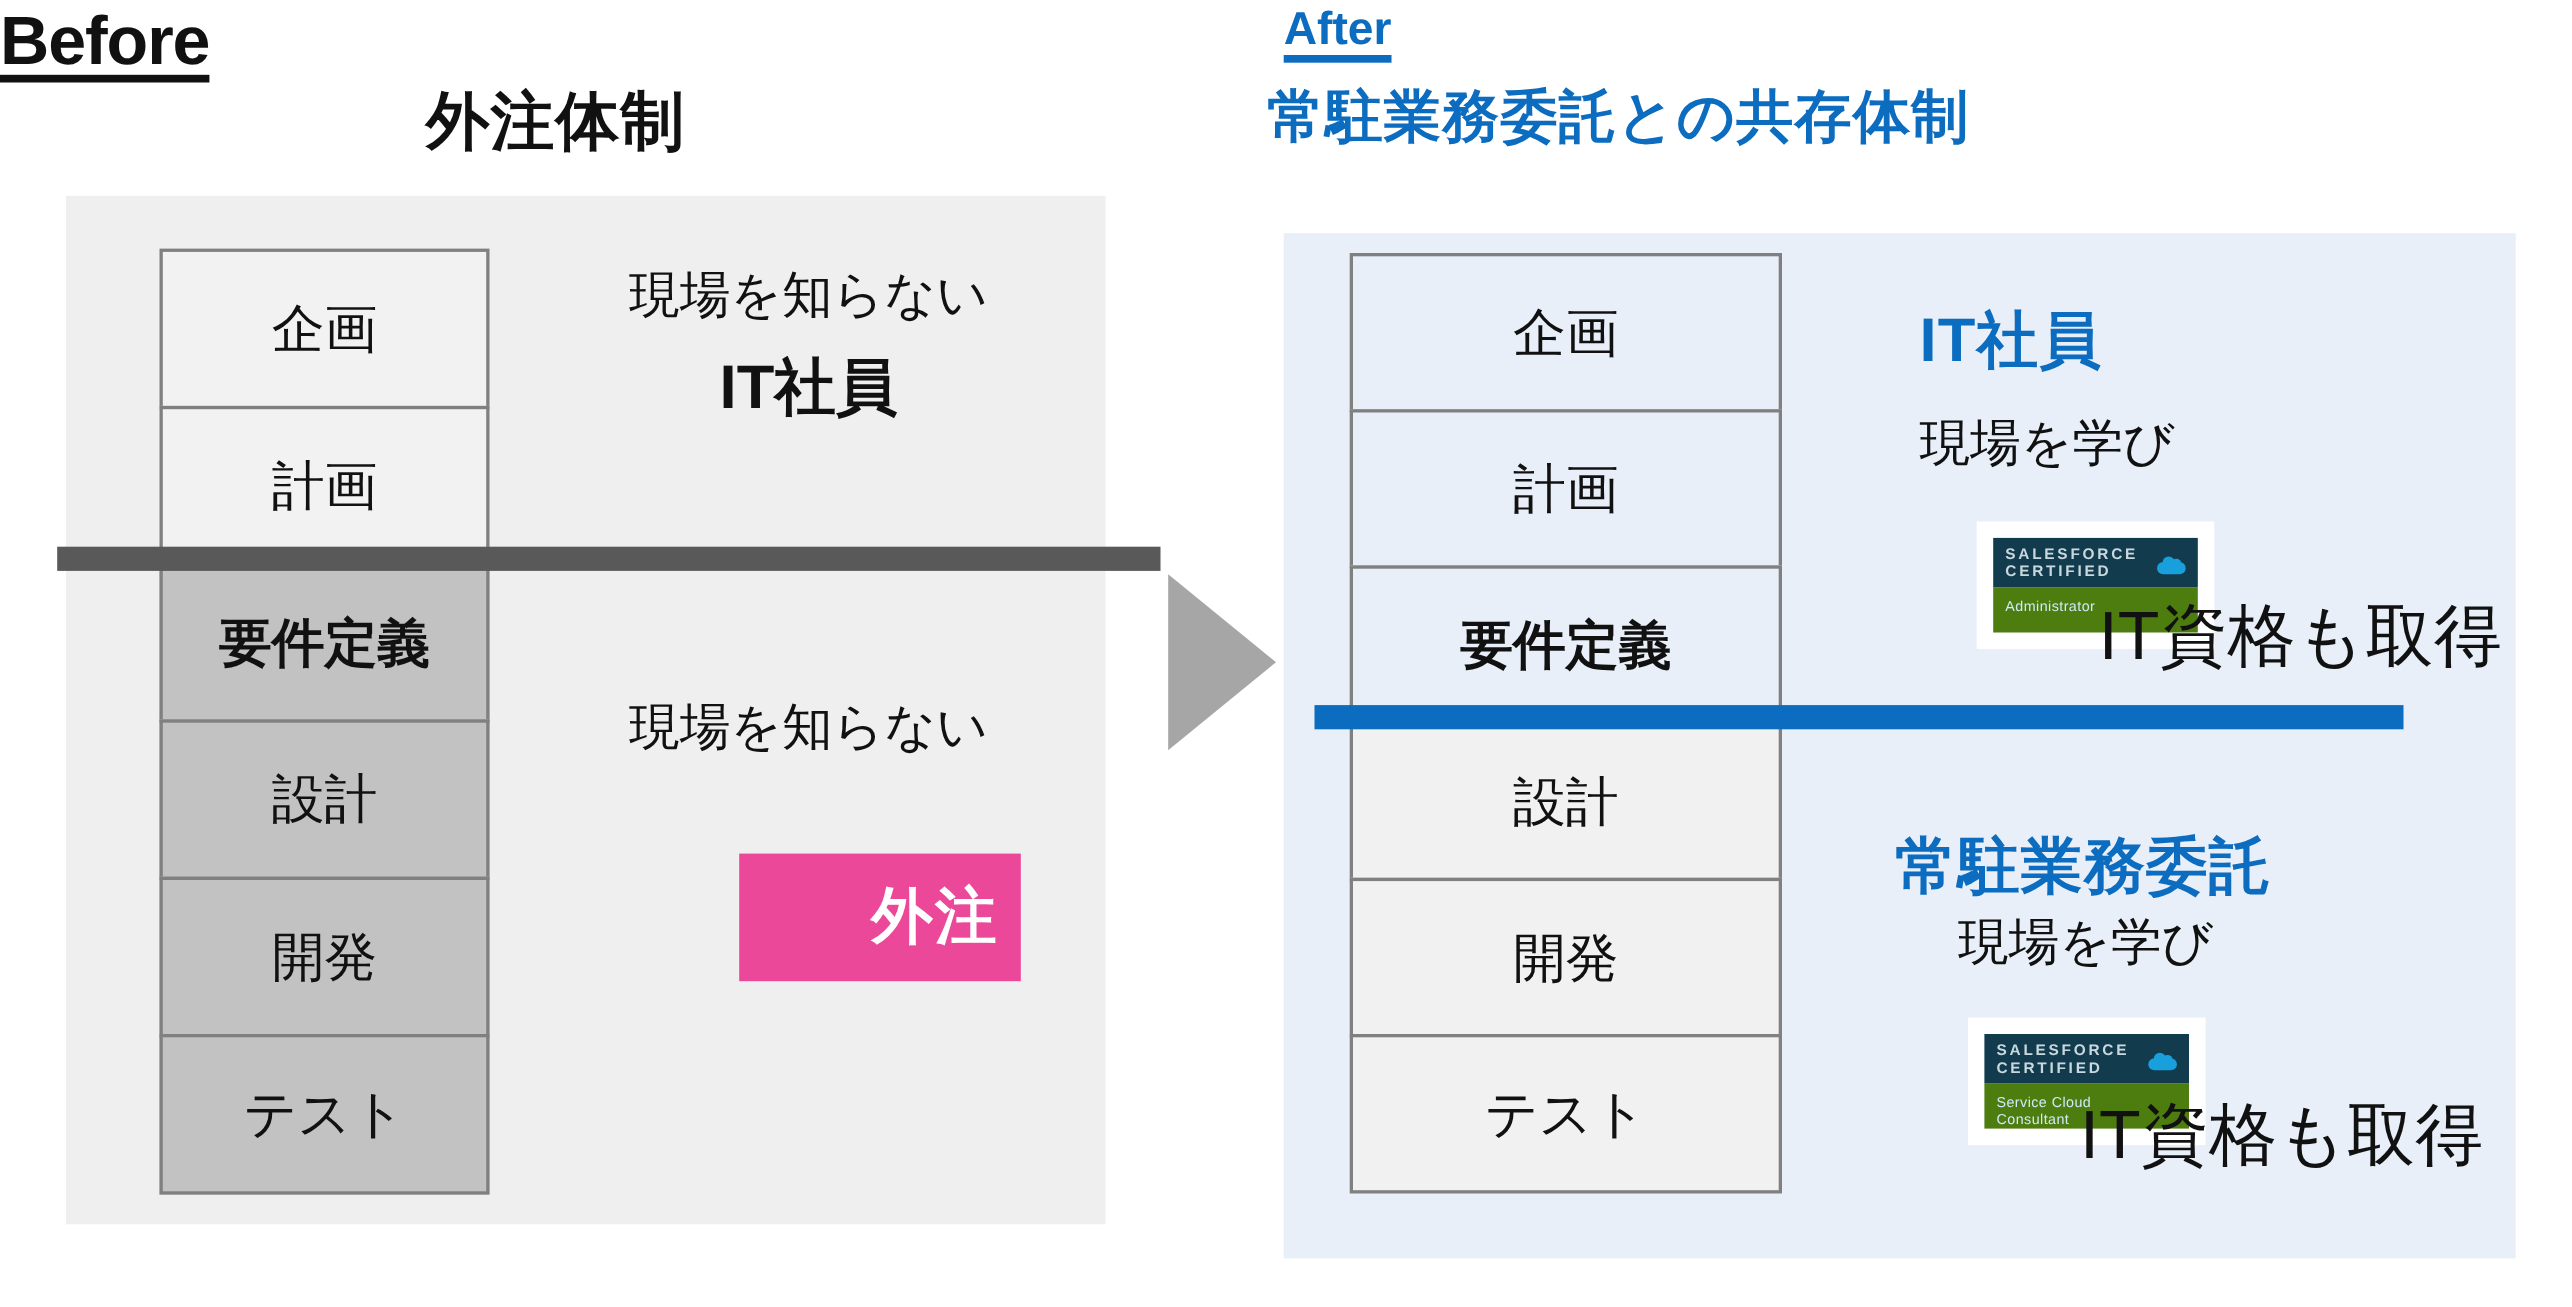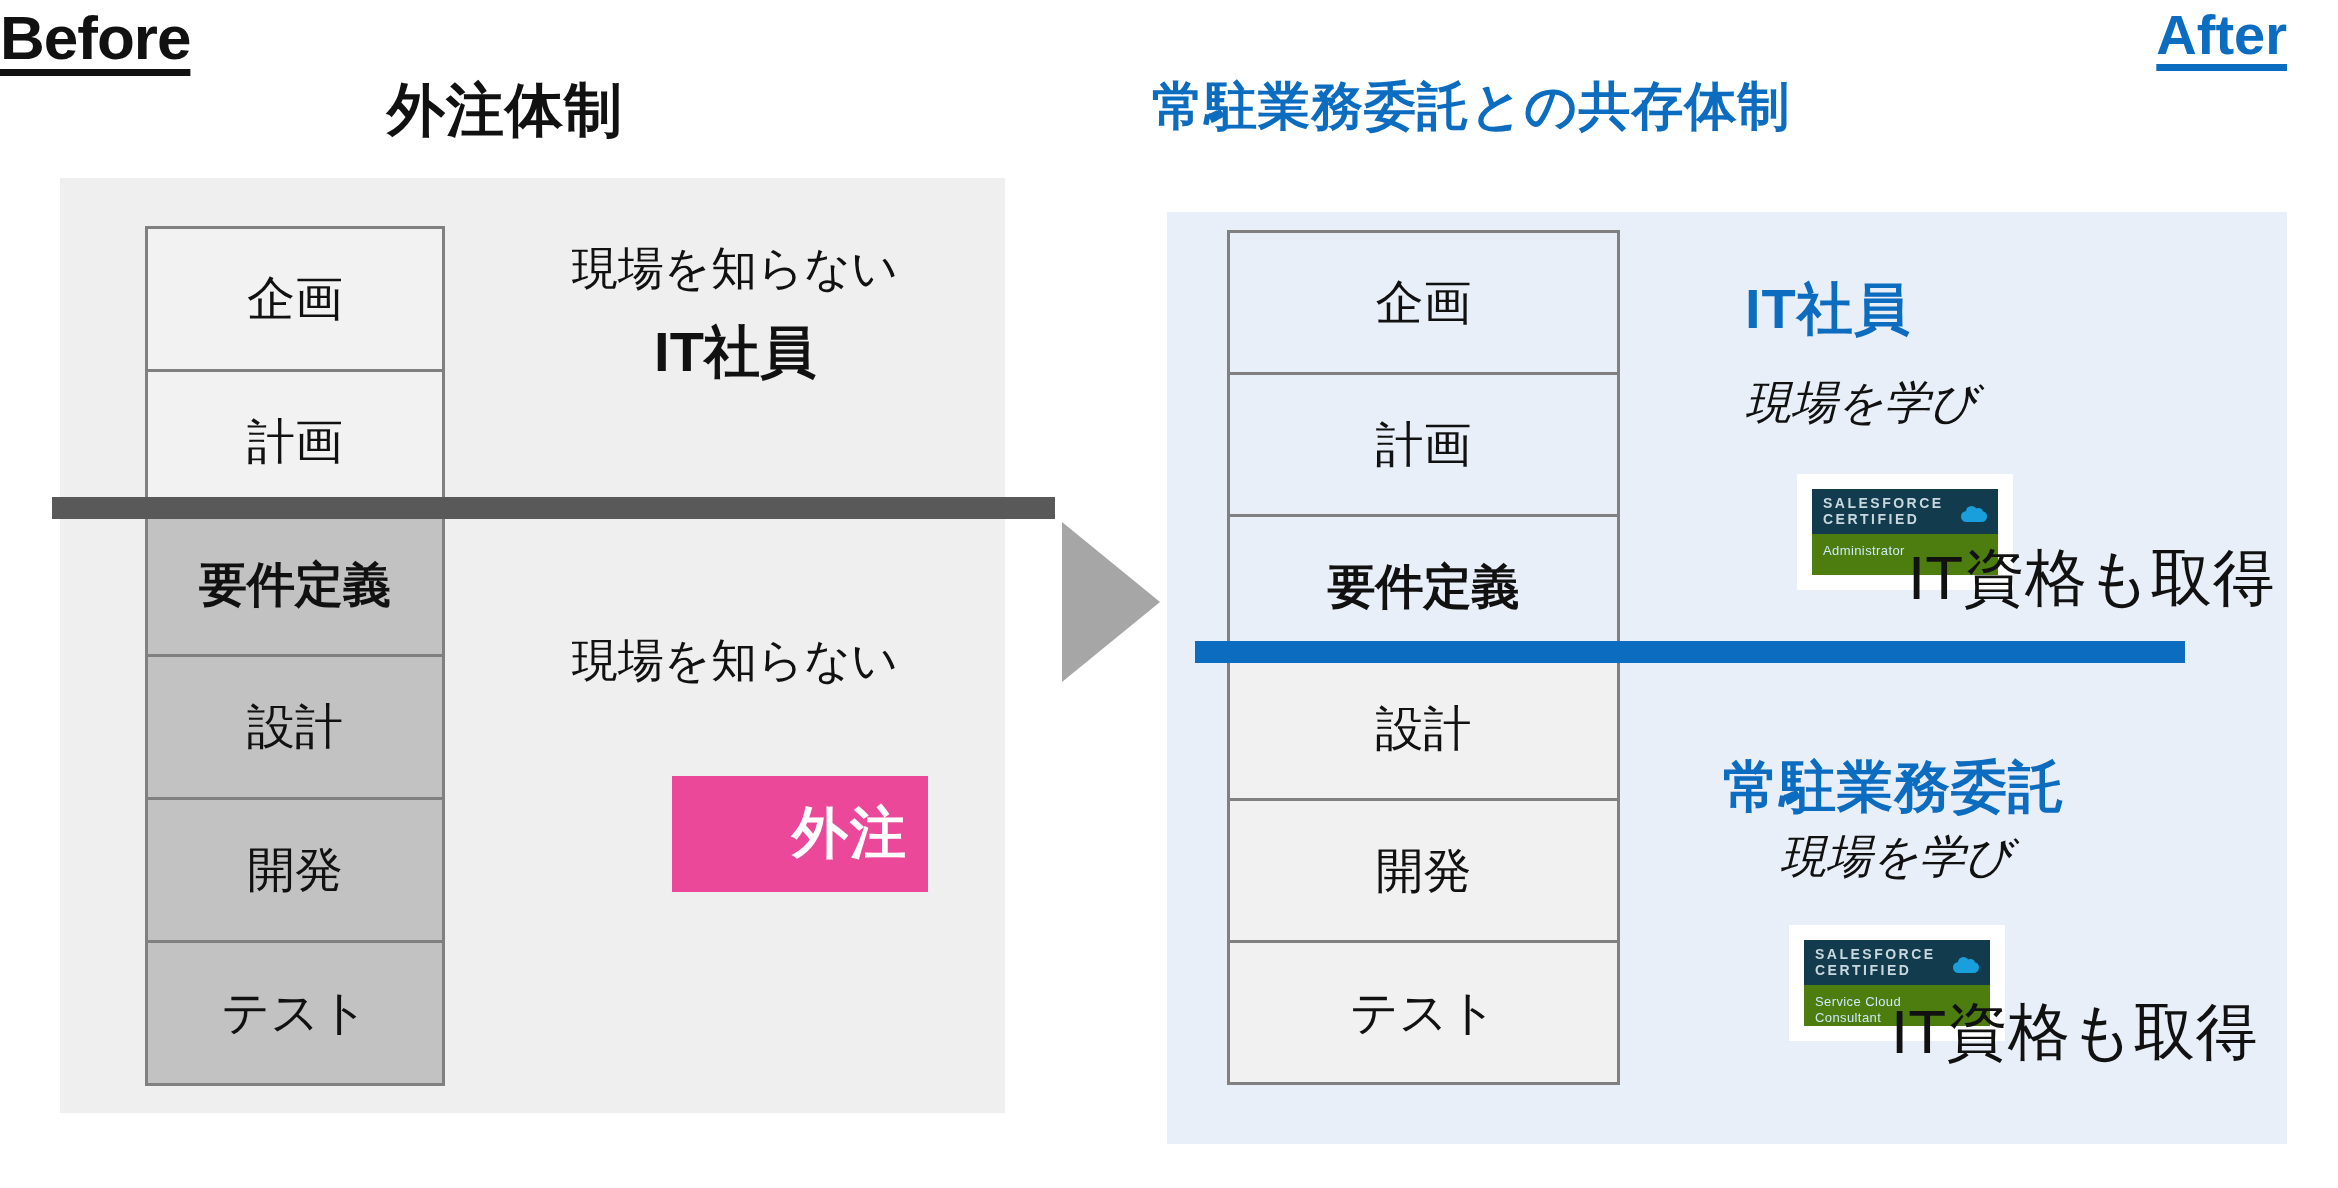--- a/index.html
+++ b/index.html
@@ -115,24 +115,24 @@
     left: 1062px; top: 522px;
     width: 0; height: 0;
     border-top: 80px solid transparent;
     border-bottom: 80px solid transparent;
     border-left: 98px solid #A6A6A6;
   }
 
   
   #after-title {
     left: 1167px; top: 2px; width: 1120px;
-    font-size: 56px;
+    font-size: 42px;
     font-weight: bold;
     color: #0C6CBF;
-    text-align: right;
+    text-align: left;
     text-decoration: underline;
     text-underline-offset: 10px;
     text-decoration-thickness: 7px;
   }
   #after-subtitle {
     left: 1152px; top: 72px; width: 1150px;
     font-size: 52px;
     font-weight: bold;
     color: #0C6CBF;
     text-align: left;
@@ -172,21 +172,20 @@
 
   .after-heading {
     font-size: 56px;
     font-weight: bold;
     color: #0C6CBF;
     letter-spacing: 1px;
   }
   .after-sub {
     font-size: 46px;
     color: #111111;
-    font-style: italic;
   }
   #after-role1-heading { left: 1745px; top: 272px; }
   #after-role1-sub     { left: 1745px; top: 372px; }
   #after-role2-heading { left: 1723px; top: 750px; }
   #after-role2-sub     { left: 1780px; top: 826px; }
 
   
   .badge {
     width: 216px; height: 116px;
     background: #FFFFFF;

